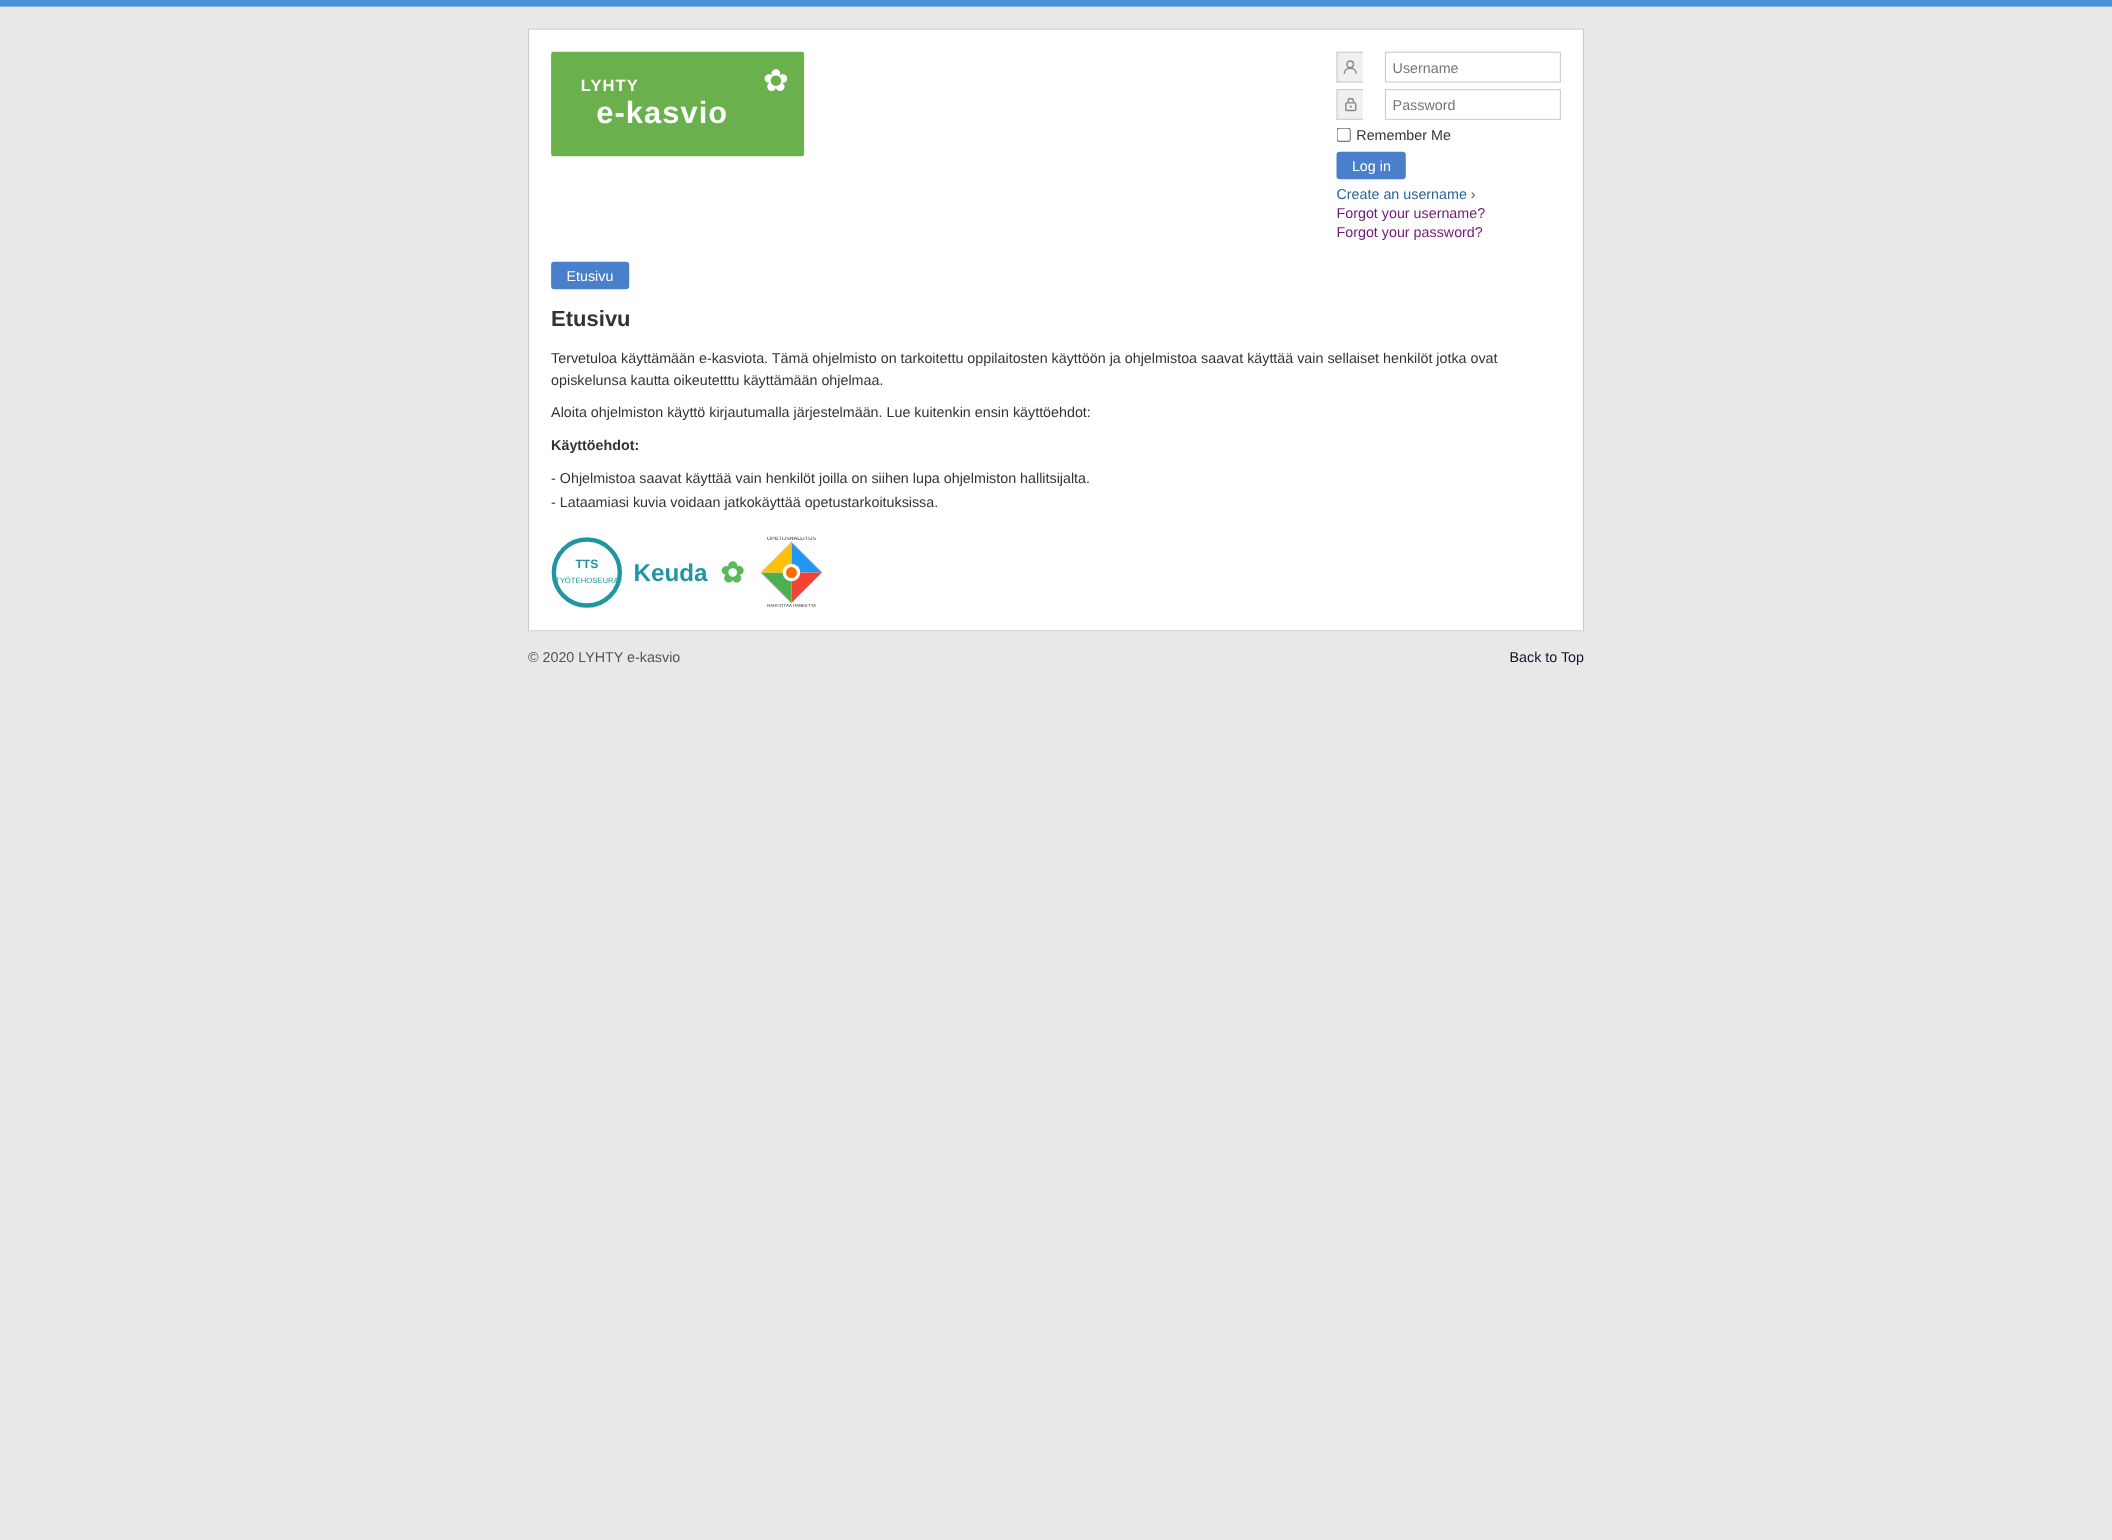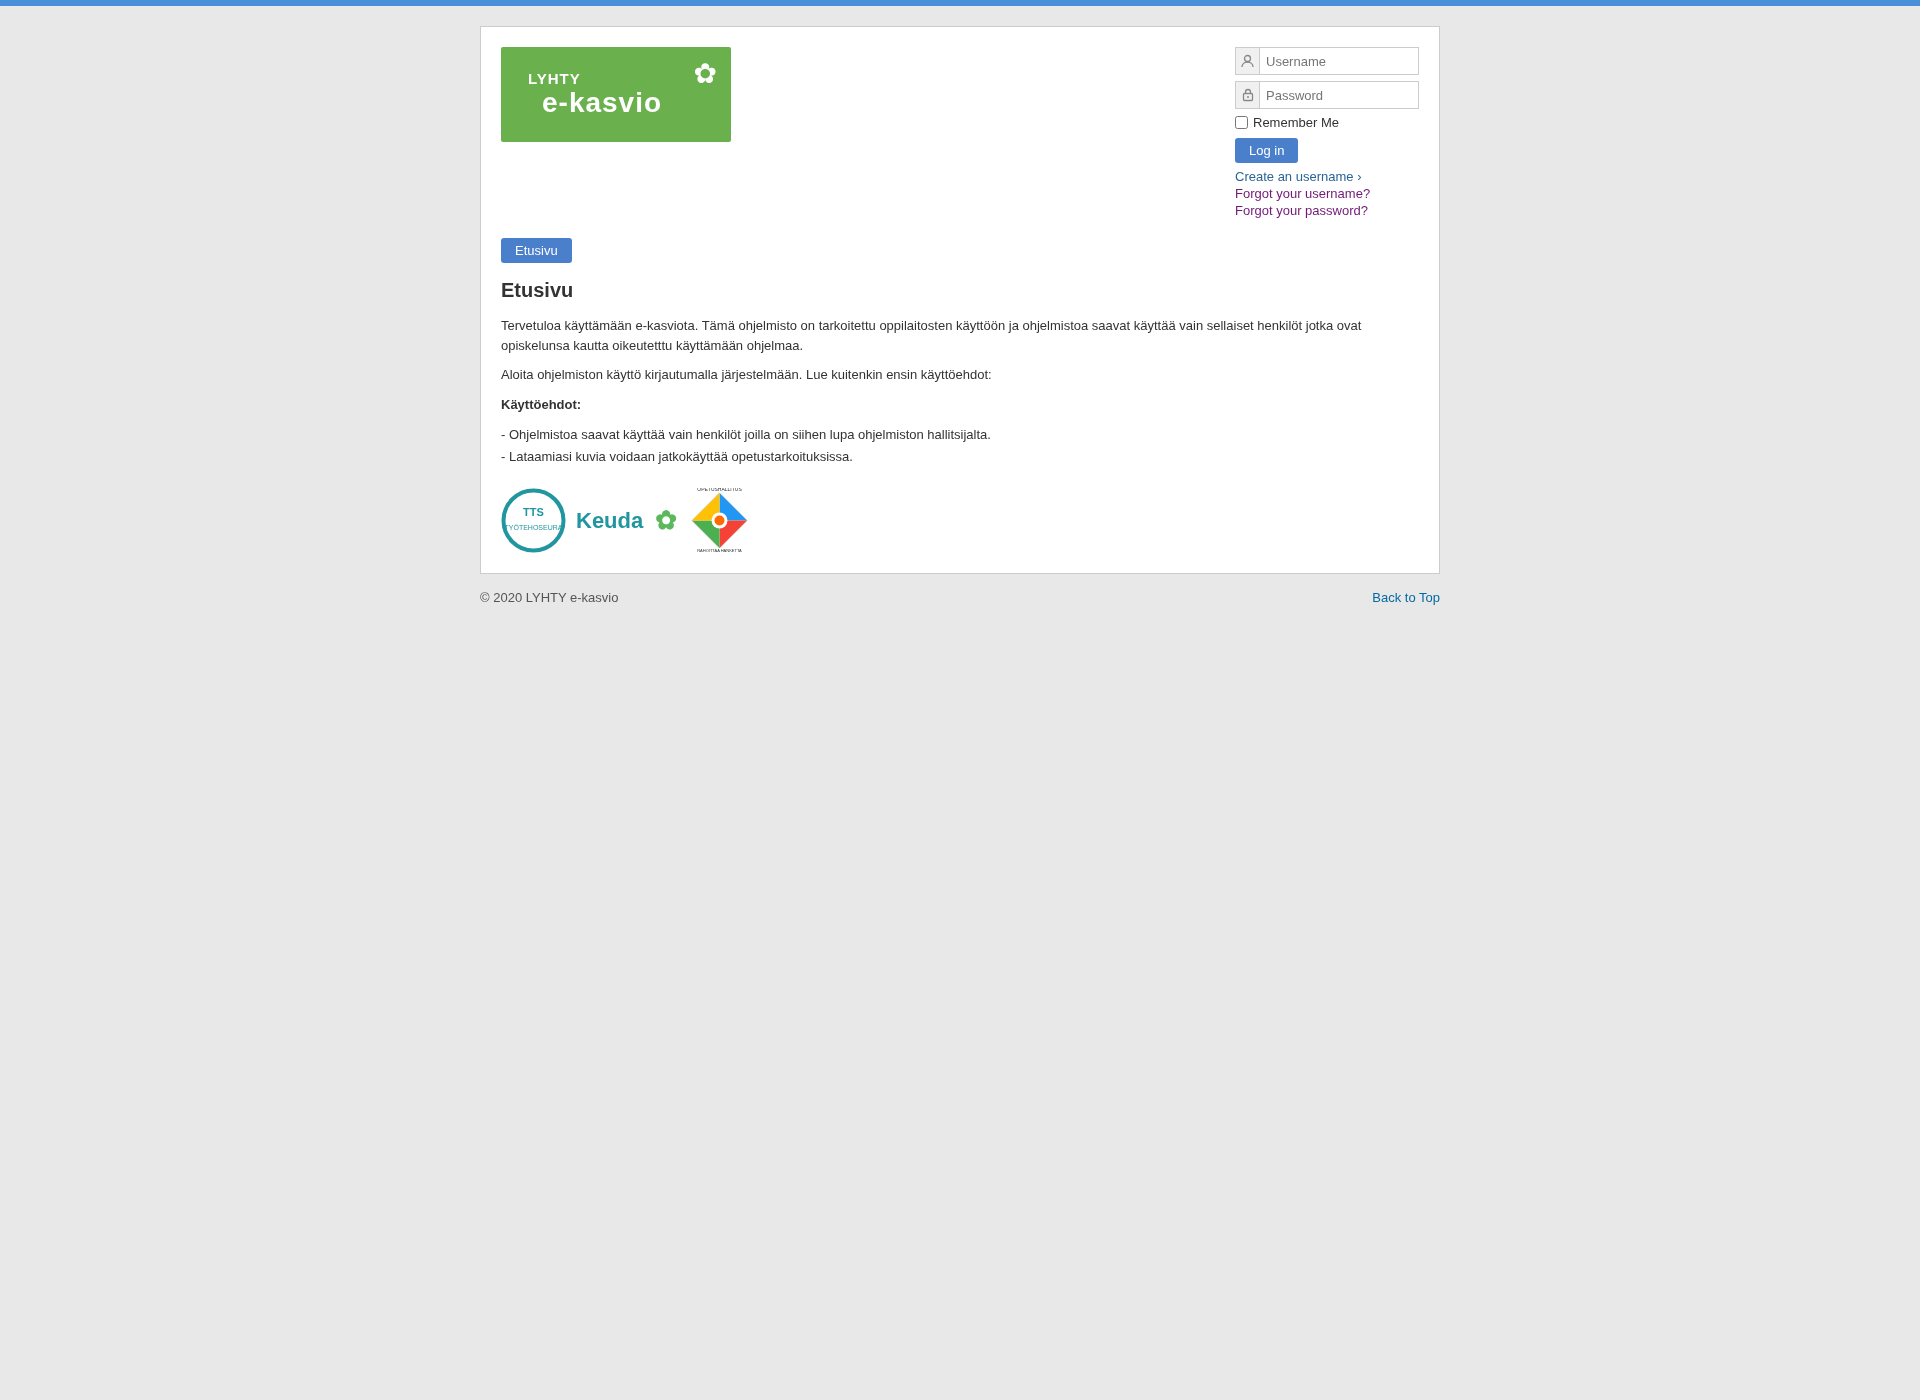--- a/index.html
+++ b/index.html
@@ -70,21 +70,21 @@
     #login-area {
       flex: 0 0 auto;
       display: flex;
       flex-direction: column;
       align-items: flex-start;
       gap: 6px;
     }
     .input-row {
       display: flex;
       align-items: flex-end;
-      gap: 0;
+      gap: 20px;
     }
     .input-icon {
       width: 24px;
       height: 28px;
       background: #f0f0f0;
       border: 1px solid #ccc;
       border-right: none;
       display: flex;
       align-items: center;
       justify-content: center;
@@ -199,21 +199,21 @@
     }
     
     #footer {
       display: flex;
       justify-content: space-between;
       padding: 16px 0 0 0;
       font-size: 13px;
       color: #555;
     }
     #footer a {
-      color: #0369a1;
+      color: #0f172a;
       text-decoration: none;
     }
   </style>
 </head>
 <body>
 
 <div id="top-bar"></div>
 
 <div id="outer-wrapper">
   <div id="main-container">

